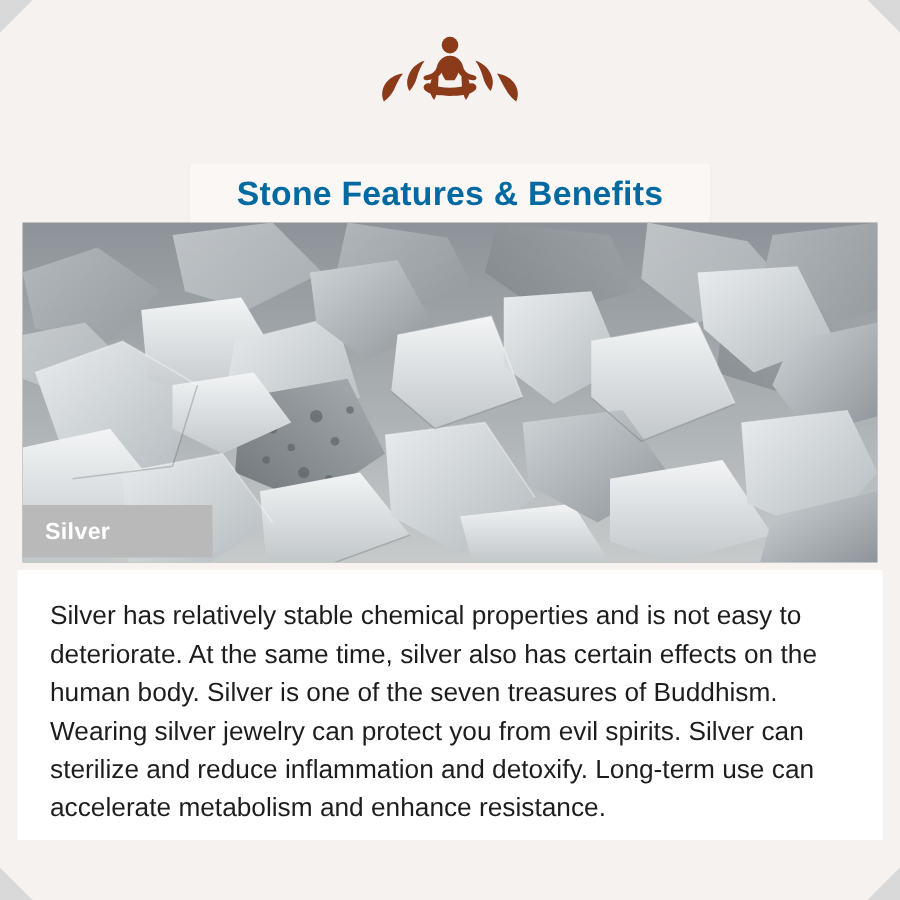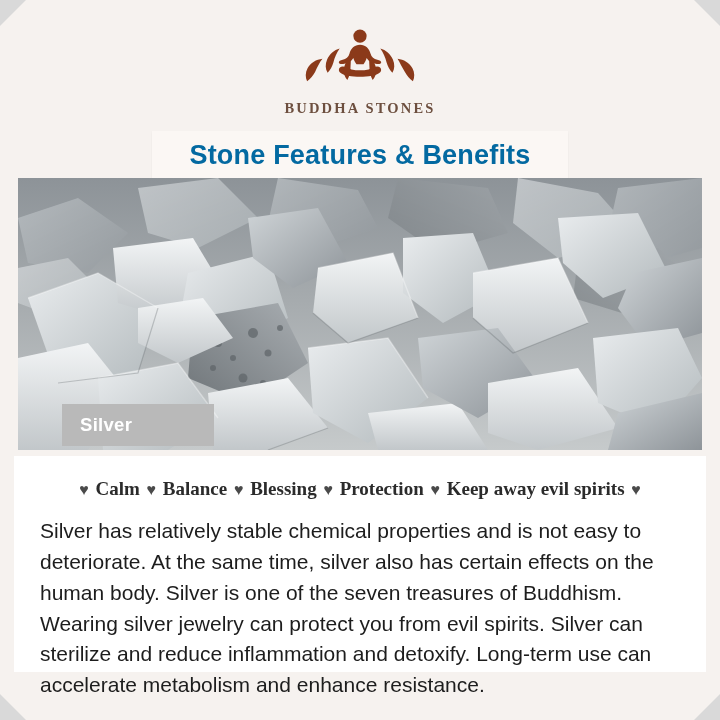--- a/index.html
+++ b/index.html
@@ -109,21 +109,20 @@
     position: absolute;
     left: 18px;
     top: 404px;
     width: 152px;
     height: 42px;
     background: #b9b9b9;
     display: flex;
     align-items: center;
     padding-left: 18px;
     box-sizing: border-box;
-    margin-left: 44px;
   }
   .caption-text {
     color: #ffffff;
     font-size: 18.5px;
     font-weight: bold;
     font-family: "Liberation Sans", sans-serif;
     letter-spacing: 0.3px;
   }
 
   
@@ -183,21 +182,20 @@
 
         <path d="M74 34c-7 2-13 7-16 14-2.6 6-2.4 12 .6 17 3.6-4 6-8.6 7.4-13.4C67.6 45.6 70.2 39.4 74 34z"></path>
         <path d="M52 47c-8 1-15 5-19 12-3 5.6-3 11.6-.6 16.6 4.4-3.4 7.8-7.4 10.2-11.8C45.2 58.2 48 52 52 47z"></path>
         <path d="M126 34c7 2 13 7 16 14 2.6 6 2.4 12-.6 17-3.6-4-6-8.6-7.4-13.4-1.6-6-4.2-12.2-8-17.6z"></path>
         <path d="M148 47c8 1 15 5 19 12 3 5.6 3 11.6.6 16.6-4.4-3.4-7.8-7.4-10.2-11.8-3.6-5.6-6.4-11.8-9.4-16.8z"></path>
 
         <path d="M88 44c-5 4-8 10-8.6 16.4-.5 5.4 1.2 10.2 4.4 13.6 2.6-4.6 3.8-9.4 4-14 .2-5.4.8-10.8.2-16z"></path>
         <path d="M112 44c5 4 8 10 8.6 16.4.5 5.4-1.2 10.2-4.4 13.6-2.6-4.6-3.8-9.4-4-14-.2-5.4-.8-10.8-.2-16z"></path>
       </g>
     </svg>
-    <div class="brand-name">BUDDHA STONES</div>
   </div>
 
   <div class="title-band">
     <div class="title-text">Stone Features &amp; Benefits</div>
   </div>
 
   <div class="photo">
     <svg width="684" height="272" viewBox="0 0 684 272" preserveAspectRatio="none">
       <defs>
         <linearGradient id="bg" x1="0" y1="0" x2="0" y2="1">
@@ -282,29 +280,16 @@
         <polyline points="310,250 250,272"></polyline>
       </g>
     </svg>
   </div>
 
   <div class="caption-tab">
     <span class="caption-text">Silver</span>
   </div>
 
   <div class="card">
-    <div class="keywords">
-      <span class="heart">♥</span>
-      <span>Calm</span>
-      <span class="heart">♥</span>
-      <span>Balance</span>
-      <span class="heart">♥</span>
-      <span>Blessing</span>
-      <span class="heart">♥</span>
-      <span>Protection</span>
-      <span class="heart">♥</span>
-      <span>Keep away evil spirits</span>
-      <span class="heart">♥</span>
-    </div>
     <div class="body-text">Silver has relatively stable chemical properties and is not easy to deteriorate. At the same time, silver also has certain effects on the human body. Silver is one of the seven treasures of Buddhism. Wearing silver jewelry can protect you from evil spirits. Silver can sterilize and reduce inflammation and detoxify. Long-term use can accelerate metabolism and enhance resistance.</div>
   </div>
 
 </div>
 
 </body></html>

